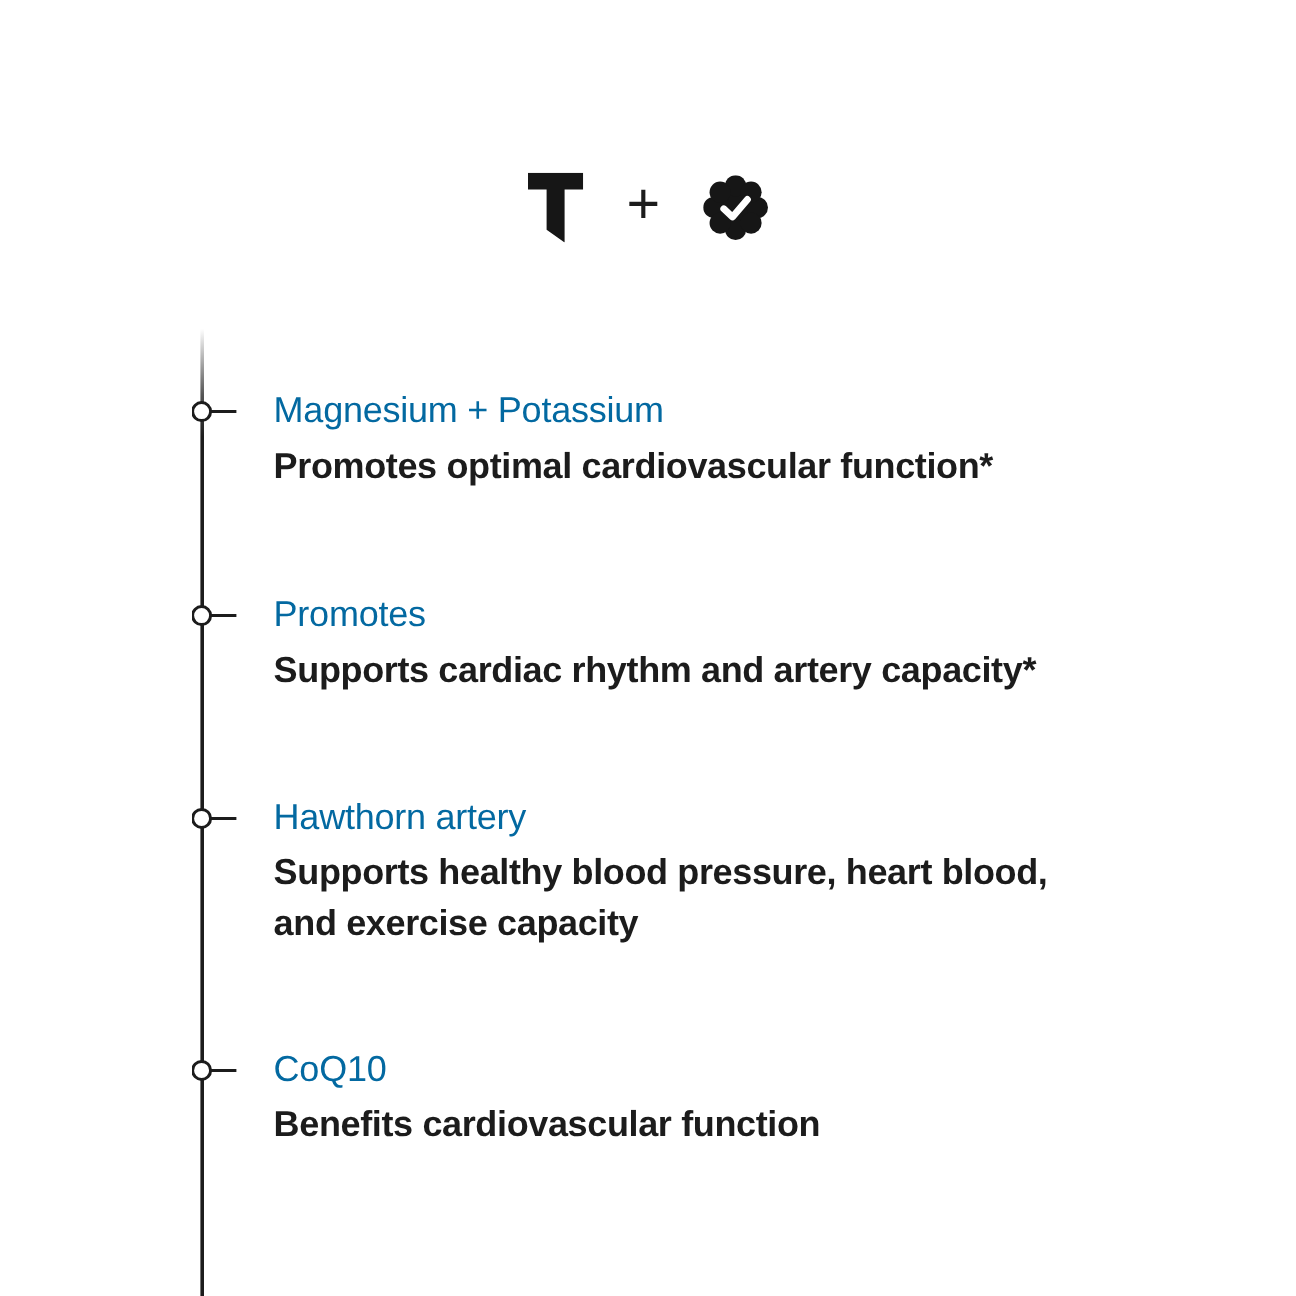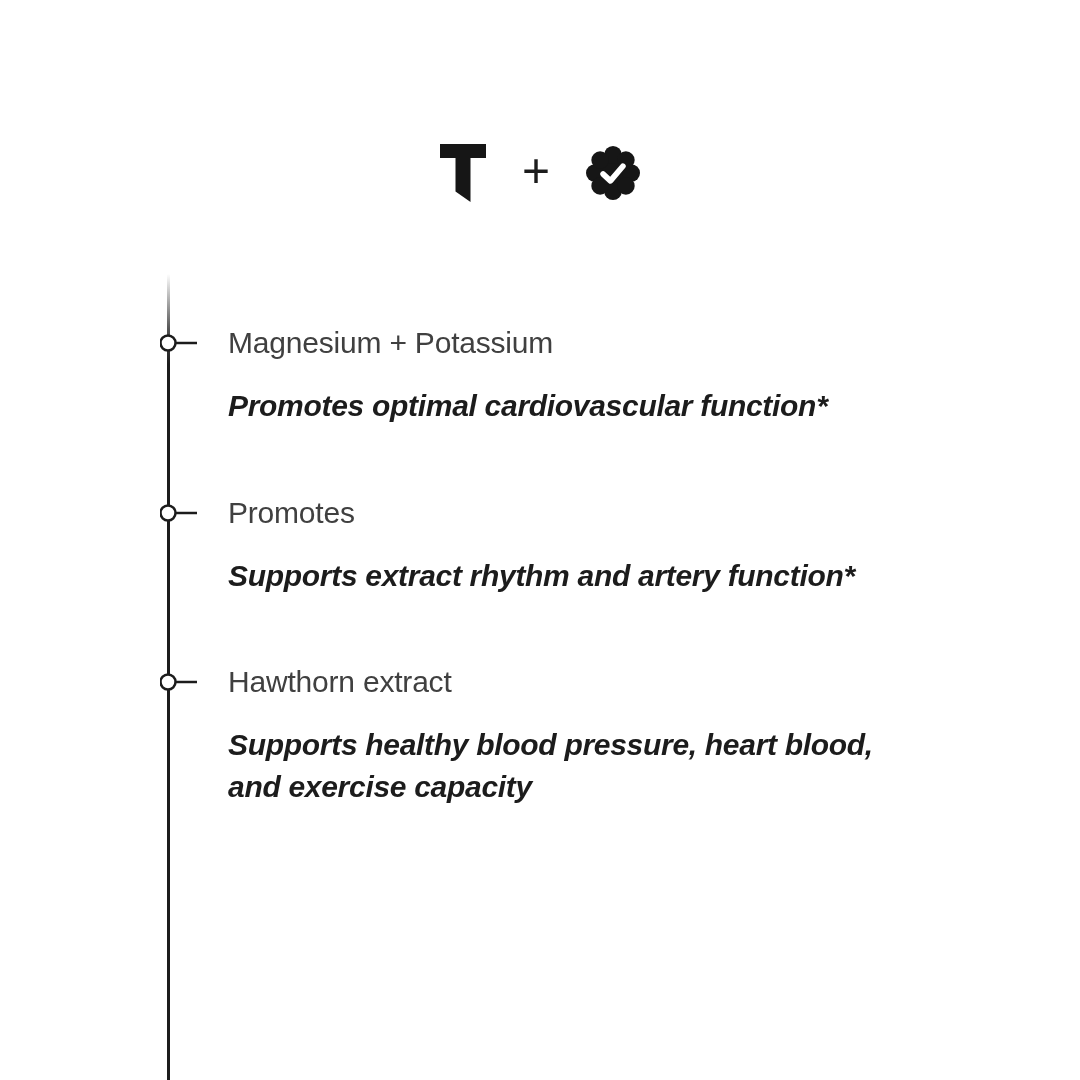--- a/index.html
+++ b/index.html
@@ -66,33 +66,32 @@
     position: absolute;
     left: 160px;
     top: 5px;
   }
 
   .item-text { margin-left: 228px; }
   .item-title {
     font-size: 30px;
     line-height: 32px;
     font-weight: 400;
-    color: #404040;
+    color: #0369a1;
     letter-spacing: -0.2px;
   }
   .item-benefit {
-    margin-top: 26px;
+    margin-top: 9px;
     font-size: 30px;
     line-height: 42px;
     font-weight: 700;
     color: #1c1c1c;
     letter-spacing: -0.3px;
     white-space: pre-line;
     max-width: 760px;
-    font-style: italic;
   }
 </style>
 </head>
 <body>
 
 <div class="canvas">
 
   <div class="brand-row">
     <svg class="brand-t-svg" width="46" height="58" viewBox="0 0 46 58" role="img" aria-label="T">
       <path d="M0 0 H46 V14 H30.5 V58 L15.5 47.5 V14 H0 Z" fill="#161616"></path>
@@ -127,30 +126,40 @@
     </div>
   </div>
 
   <div class="timeline-item item-2">
     <svg class="node-marker" width="40" height="22" viewBox="0 0 40 22">
       <line x1="15" y1="11" x2="37" y2="11" stroke="#1c1c1c" stroke-width="2.5"></line>
       <circle cx="8" cy="11" r="7.5" fill="#ffffff" stroke="#1c1c1c" stroke-width="2.5"></circle>
     </svg>
     <div class="item-text">
       <div class="item-title">Promotes</div>
-      <div class="item-benefit">Supports extract rhythm and artery function*</div>
+      <div class="item-benefit">Supports cardiac rhythm and artery capacity*</div>
     </div>
   </div>
 
   <div class="timeline-item item-3">
     <svg class="node-marker" width="40" height="22" viewBox="0 0 40 22">
       <line x1="15" y1="11" x2="37" y2="11" stroke="#1c1c1c" stroke-width="2.5"></line>
       <circle cx="8" cy="11" r="7.5" fill="#ffffff" stroke="#1c1c1c" stroke-width="2.5"></circle>
     </svg>
     <div class="item-text">
-      <div class="item-title">Hawthorn extract</div>
+      <div class="item-title">Hawthorn artery</div>
       <div class="item-benefit">Supports healthy blood pressure, heart blood,
 and exercise capacity</div>
     </div>
   </div>
 
+  <div class="timeline-item item-4">
+    <svg class="node-marker" width="40" height="22" viewBox="0 0 40 22">
+      <line x1="15" y1="11" x2="37" y2="11" stroke="#1c1c1c" stroke-width="2.5"></line>
+      <circle cx="8" cy="11" r="7.5" fill="#ffffff" stroke="#1c1c1c" stroke-width="2.5"></circle>
+    </svg>
+    <div class="item-text">
+      <div class="item-title">CoQ10</div>
+      <div class="item-benefit">Benefits cardiovascular function</div>
+    </div>
+  </div>
 
 </div>
 
 </body></html>

